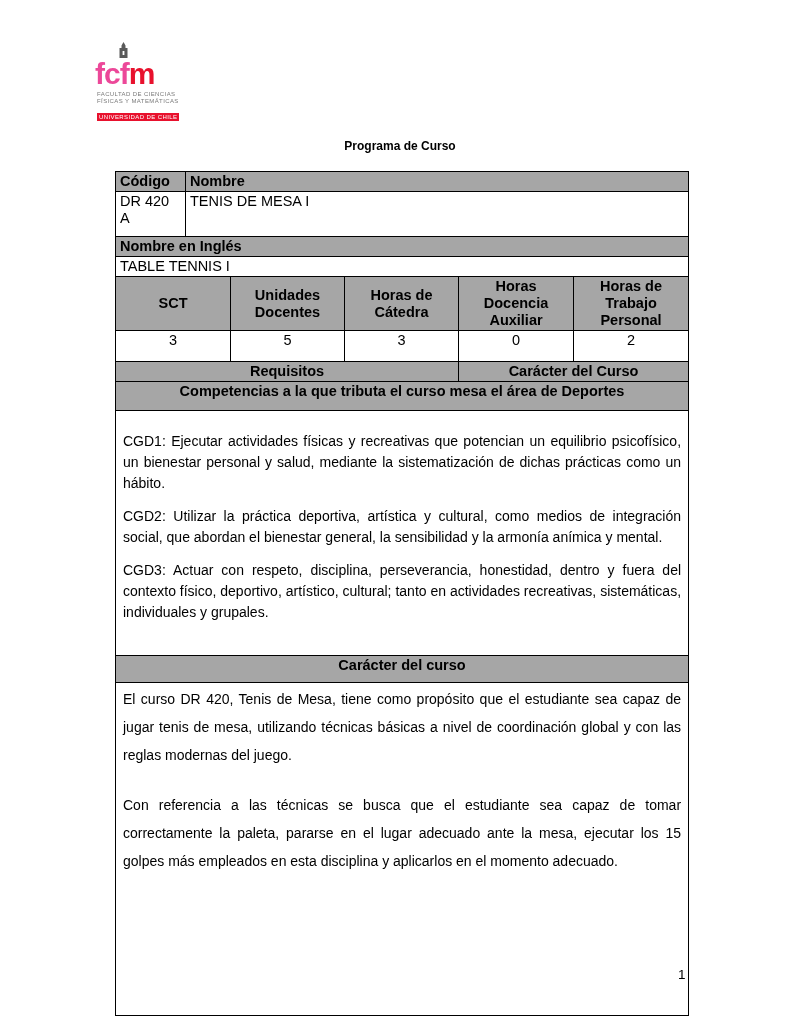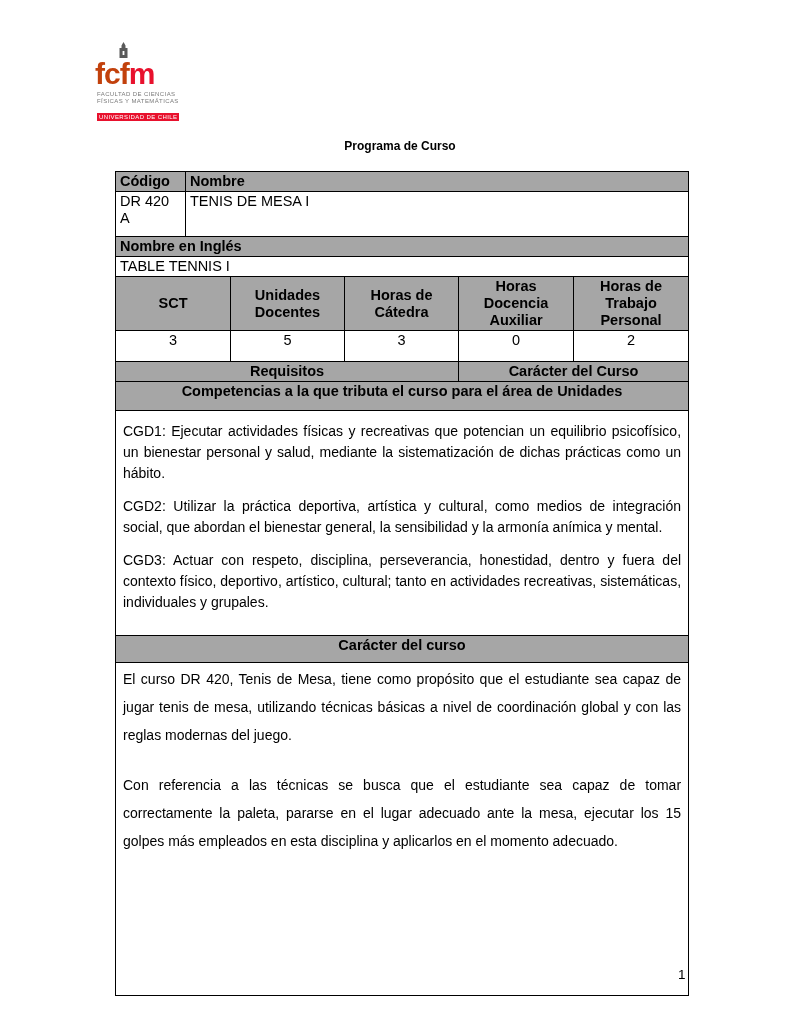--- a/index.html
+++ b/index.html
@@ -18,21 +18,21 @@
   
   .logo { position: absolute; left: 95px; top: 42px; width: 120px; }
   .logo .tower { display: block; margin-left: 22px; }
   .wordmark {
     font-weight: bold;
     font-size: 30px;
     line-height: 30px;
     letter-spacing: -1px;
     margin-top: 1px;
   }
-  .wm-dark { color: #c2410c; }
+  .wm-dark { color: #ec4899; }
   .wm-red  { color: #e8112d; }
   .logo-lines { margin-top: 2px; margin-left: 2px; }
   .logo-line  { font-size: 6px; line-height: 7px; color: #7a7a7a; letter-spacing: 0.4px; }
   .logo-redbar {
     display: inline-block;
     margin-top: 1px;
     background: #e8112d;
     color: #ffffff;
     font-size: 6px;
     line-height: 8px;
@@ -75,21 +75,21 @@
   .rh19  td { height: 19px; }
   .rh45  td { height: 45px; }
   .rh37  td { height: 37px; }
   .rh31  td { height: 31px; }
   .rh18  td { height: 18px; }
   .rh29  td { height: 29px; }
   .rh27  td { height: 27px; }
   .rh183 td { height: 183px; }
   .rh333 td { height: 333px; }
 
-  .text-cell { padding: 10px 7px !important; }
+  .text-cell { padding: 20px 7px !important; }
   .text-cell p {
     margin: 0 0 12px 0;
     font-size: 14px;
     line-height: 21px;
     text-align: justify;
   }
   .proposito-cell { padding: 2px 7px !important; }
   .proposito-cell p {
     margin: 0 0 22px 0;
     font-size: 14px;
@@ -170,21 +170,21 @@
       <td class="center">2</td>
     </tr>
 
     <tr class="rh18">
       <td class="gray center" colspan="4">Requisitos</td>
       <td class="gray center" colspan="2">Carácter del Curso</td>
     </tr>
 
 
     <tr class="rh29">
-      <td class="gray center" colspan="6">Competencias a la que tributa el curso para el área de Unidades</td>
+      <td class="gray center" colspan="6">Competencias a la que tributa el curso mesa el área de Deportes</td>
     </tr>
 
     <tr class="rh183">
       <td class="text-cell" colspan="6">
         <p>CGD1: Ejecutar actividades físicas y recreativas que potencian un equilibrio psicofísico, un bienestar personal y salud, mediante la sistematización de dichas prácticas como un hábito.</p>
         <p>CGD2: Utilizar la práctica deportiva, artística y cultural, como medios de integración social, que abordan el bienestar general, la sensibilidad y la armonía anímica y mental.</p>
         <p>CGD3: Actuar con respeto, disciplina, perseverancia, honestidad, dentro y fuera del contexto físico, deportivo, artístico, cultural; tanto en actividades recreativas, sistemáticas, individuales y grupales.</p>
       </td>
     </tr>
 

